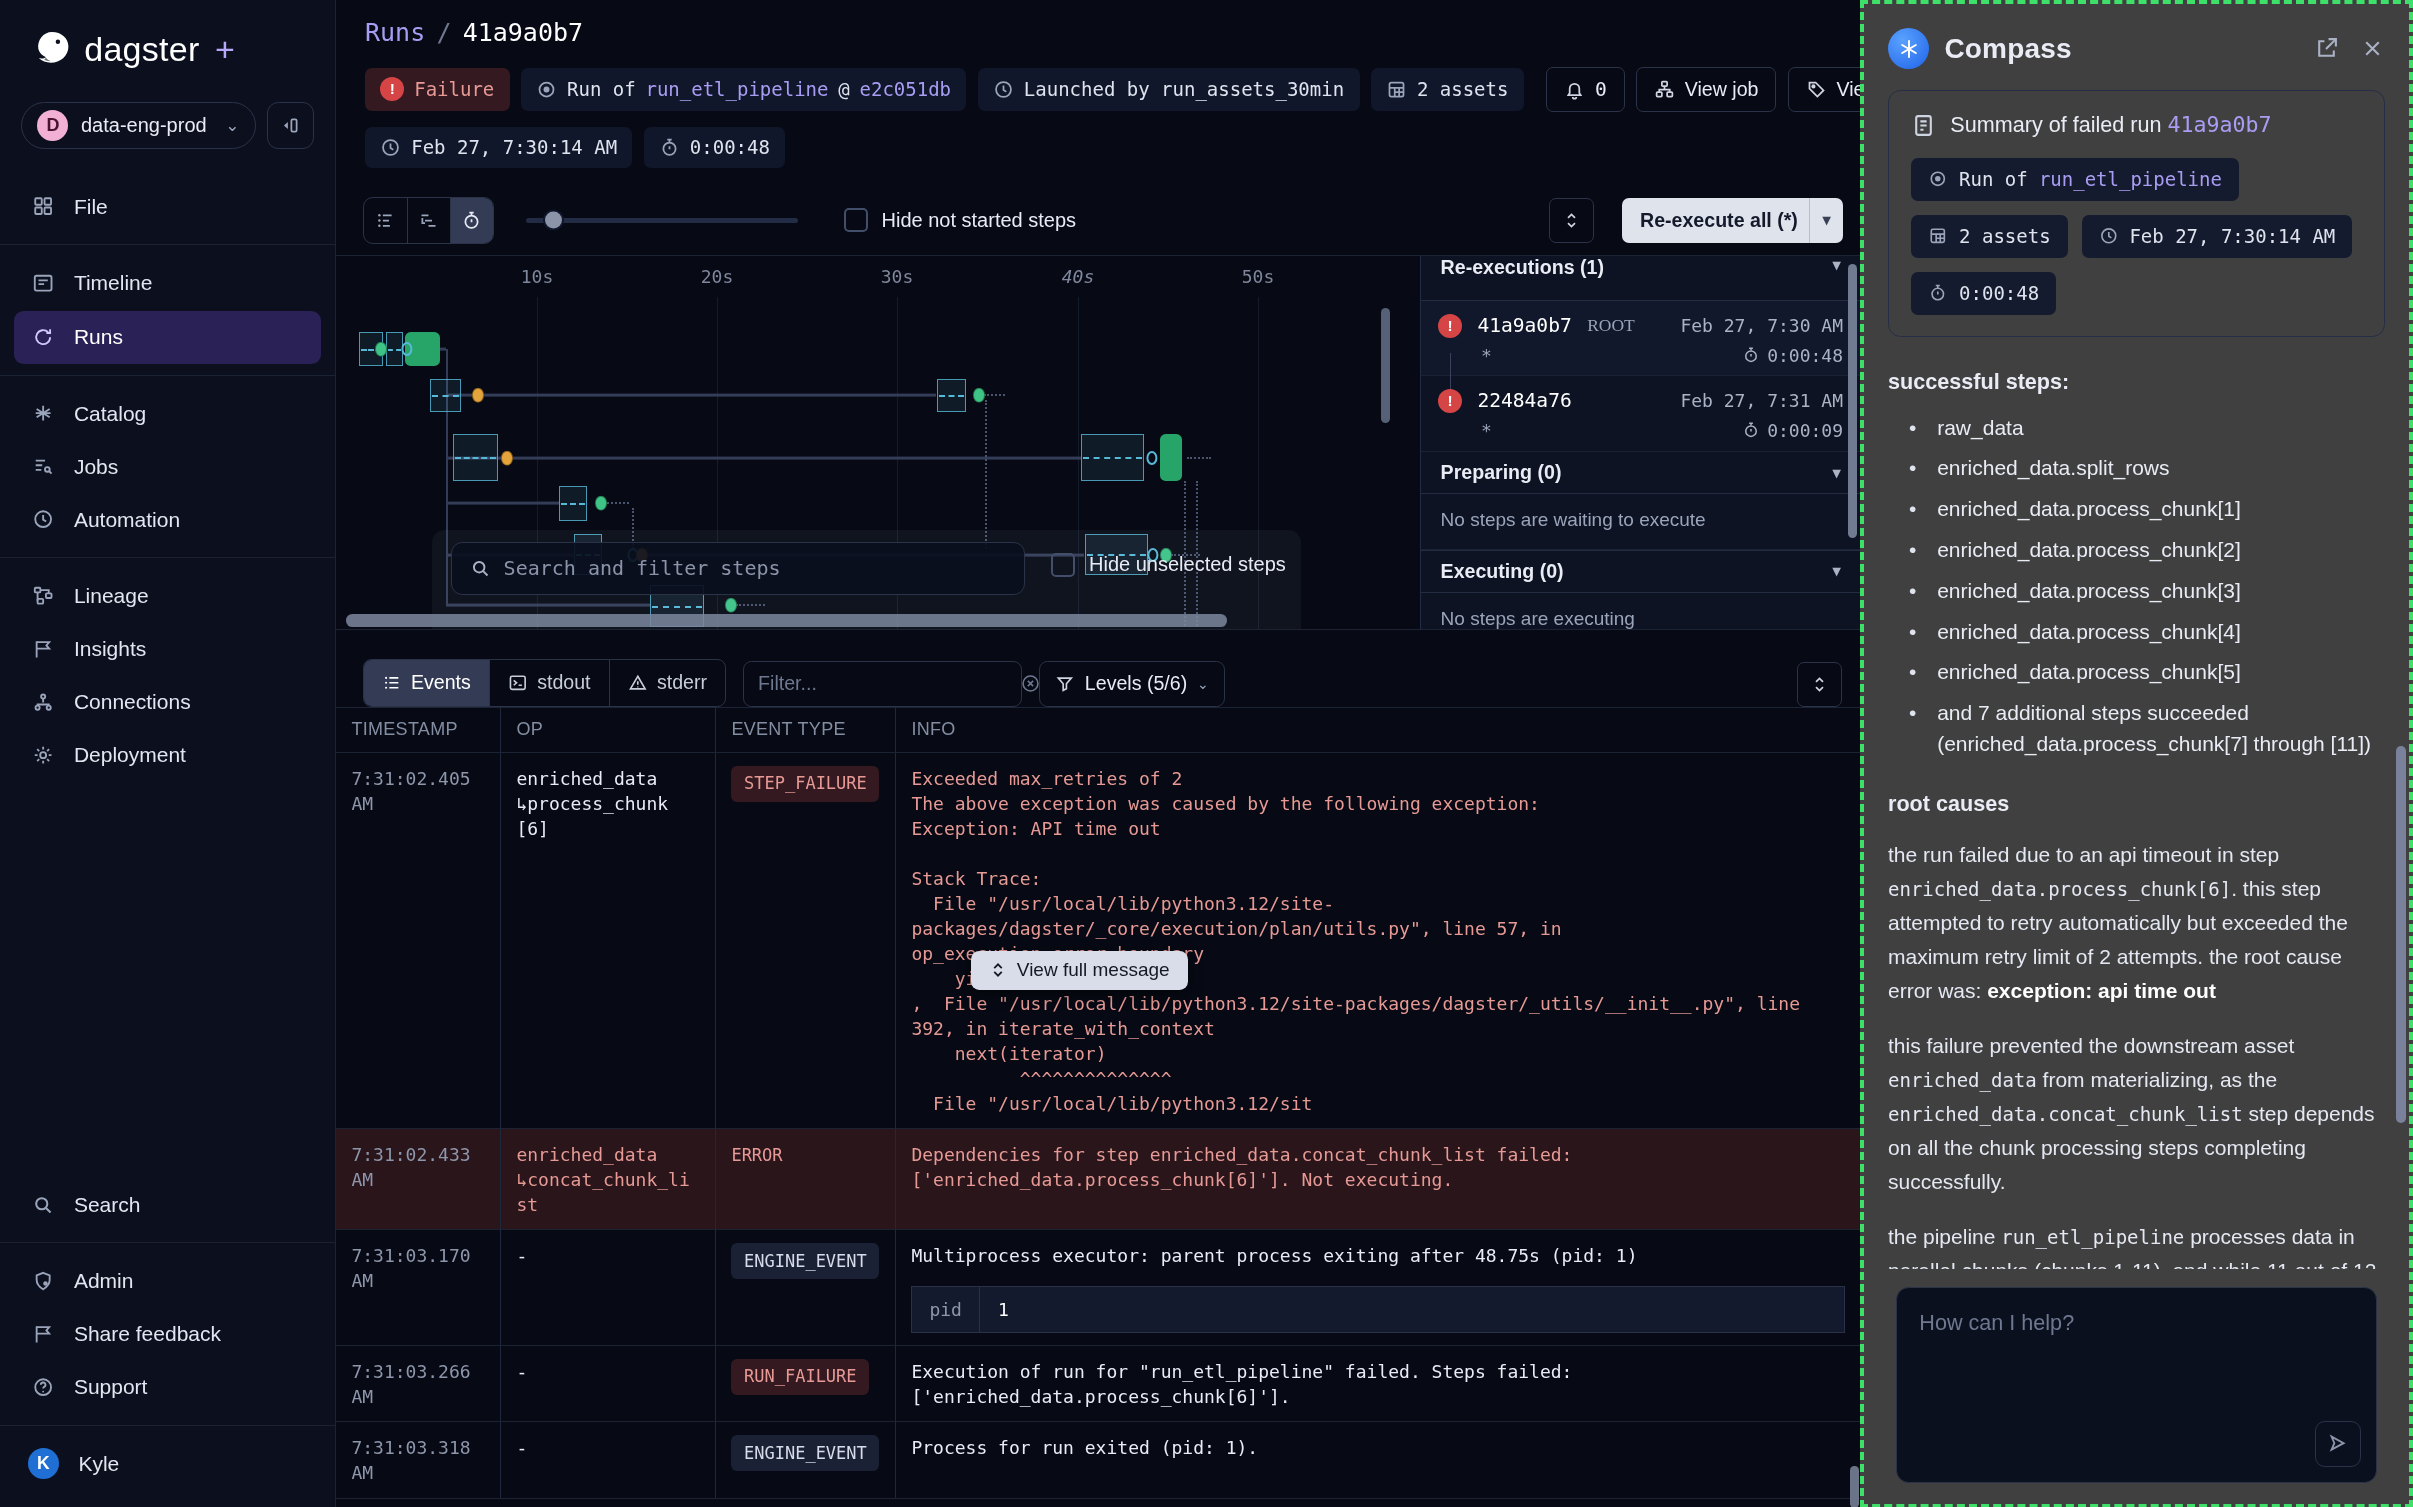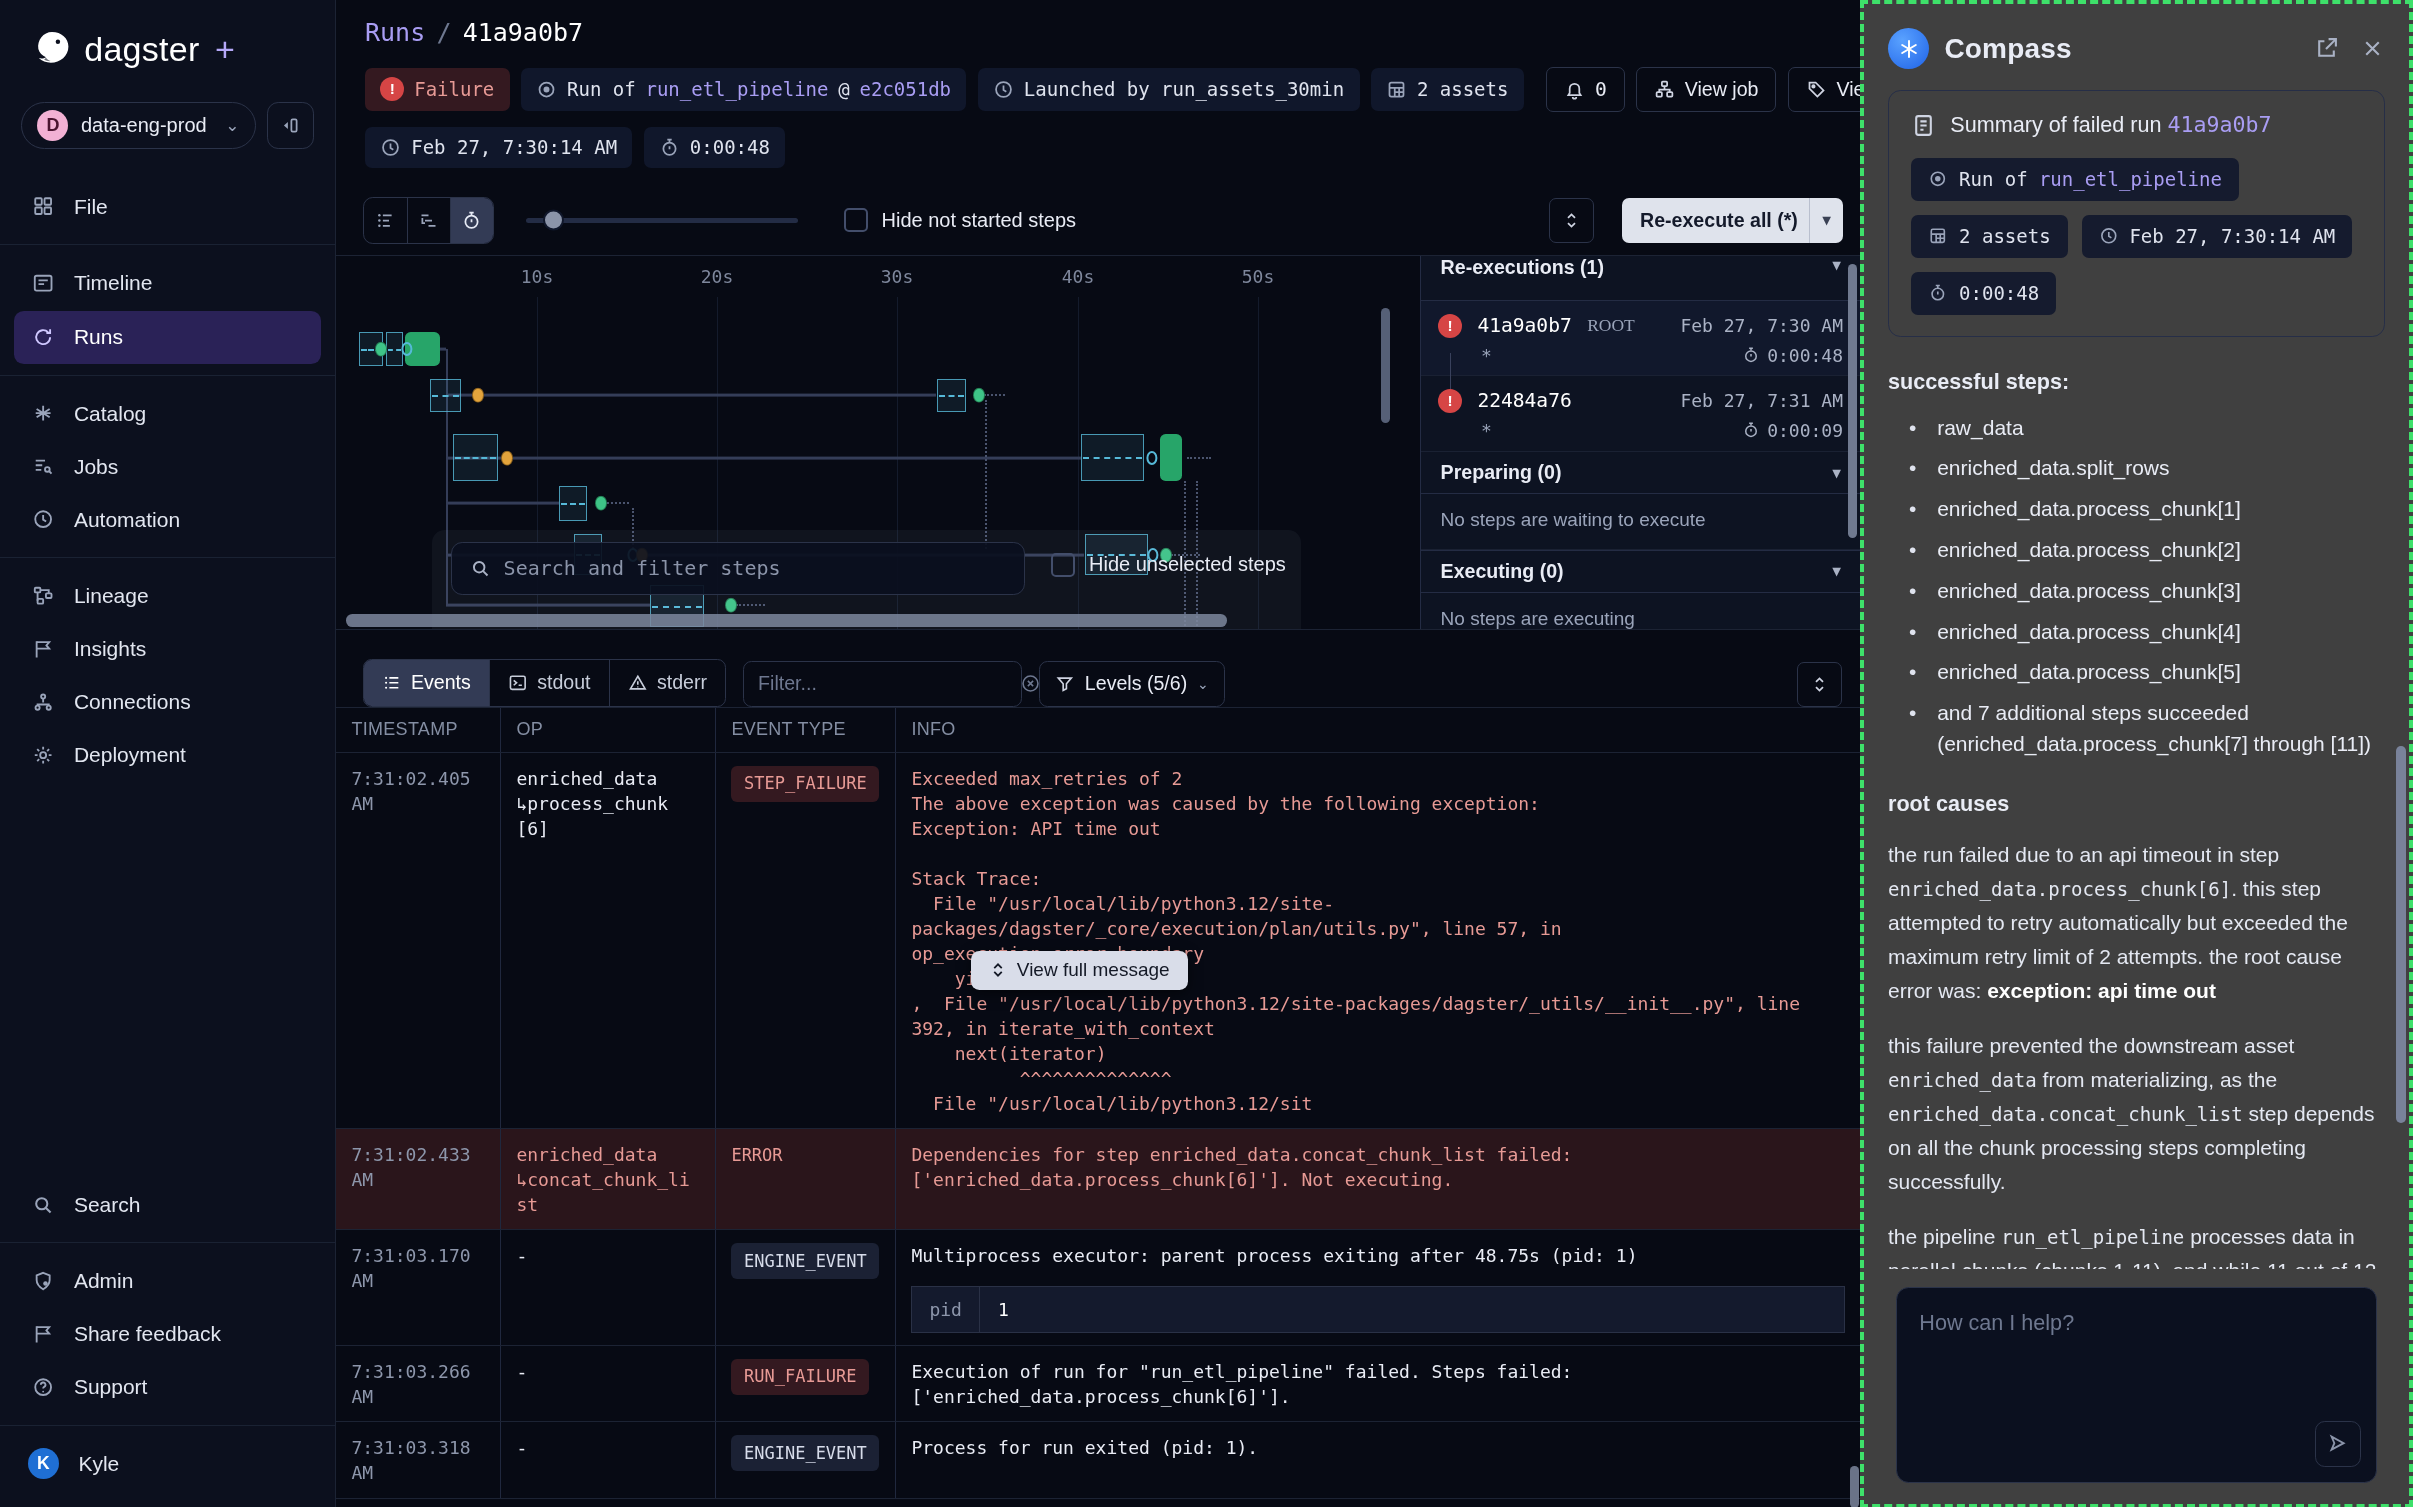--- a/index.html
+++ b/index.html
@@ -556,21 +556,21 @@
     <div id="gantt">
       <div class="gridline" style="left: 201px;"></div>
         <div class="gridline" style="left: 381px;"></div>
         <div class="gridline" style="left: 561px;"></div>
         <div class="gridline" style="left: 742px;"></div>
         <div class="gridline" style="left: 922px;"></div>
         <div class="gridline" style="left: 1102px;"></div>
         <div class="axis-label" style="left: 201px;">10s</div>
         <div class="axis-label" style="left: 381px;">20s</div>
         <div class="axis-label" style="left: 561px;">30s</div>
-        <div class="axis-label" style="left: 742px;">40s</div>
+        <div class="axis-label" style="left: 742px; font-style: italic;">40s</div>
         <div class="axis-label" style="left: 922px;">50s</div>
         <div id="plot">
           <div class="vline" style="left: 110px; top: 52px; height: 256px;"></div>
           <div class="hline" style="left: 104px; width: 5.6px; top: 52px;"></div>
           <div class="hline" style="left: 110px; width: 32px; top: 98px;"></div>
           <div class="hline" style="left: 147px; width: 453px; top: 98px;"></div>
           <div class="hline" style="left: 110px; width: 61px; top: 161px;"></div>
           <div class="hline" style="left: 177px; width: 568px; top: 161px;"></div>
           <div class="hline" style="left: 110px; width: 113px; top: 206px;"></div>
           <div class="hline" style="left: 110px; width: 128px; top: 258px;"></div>

